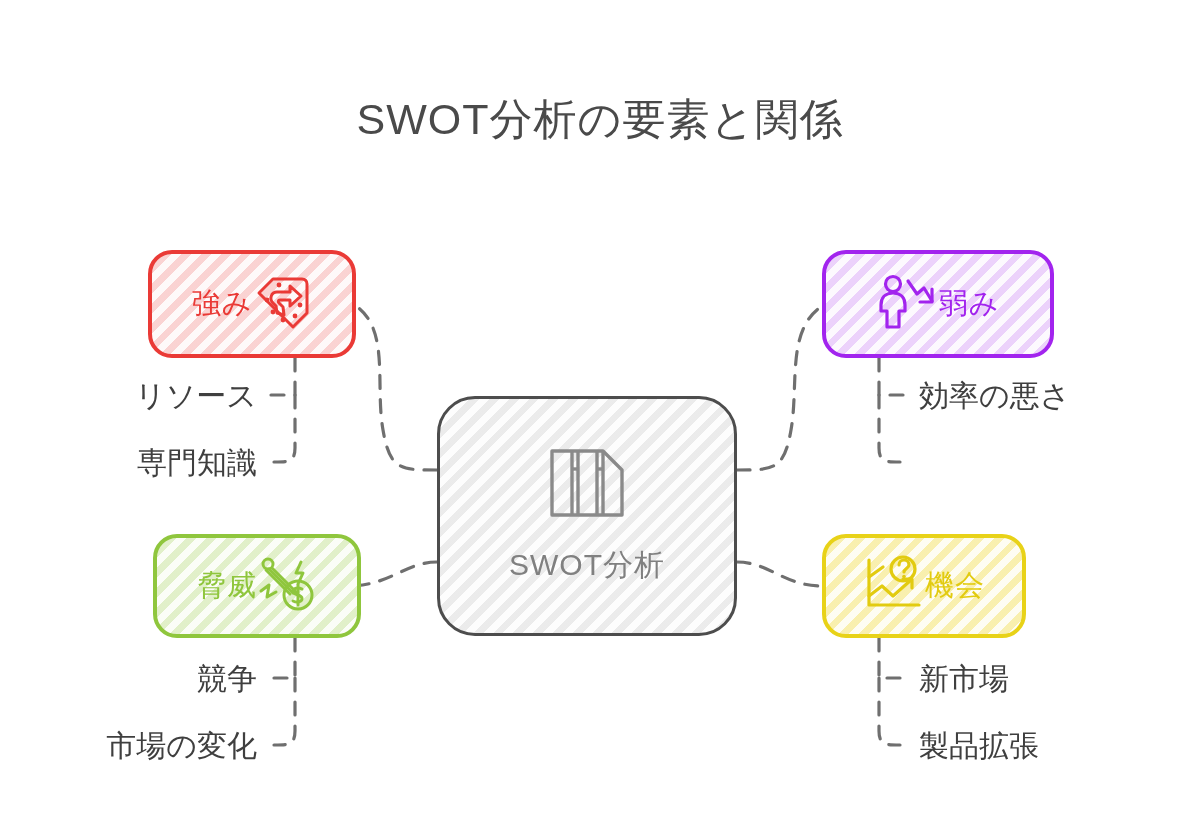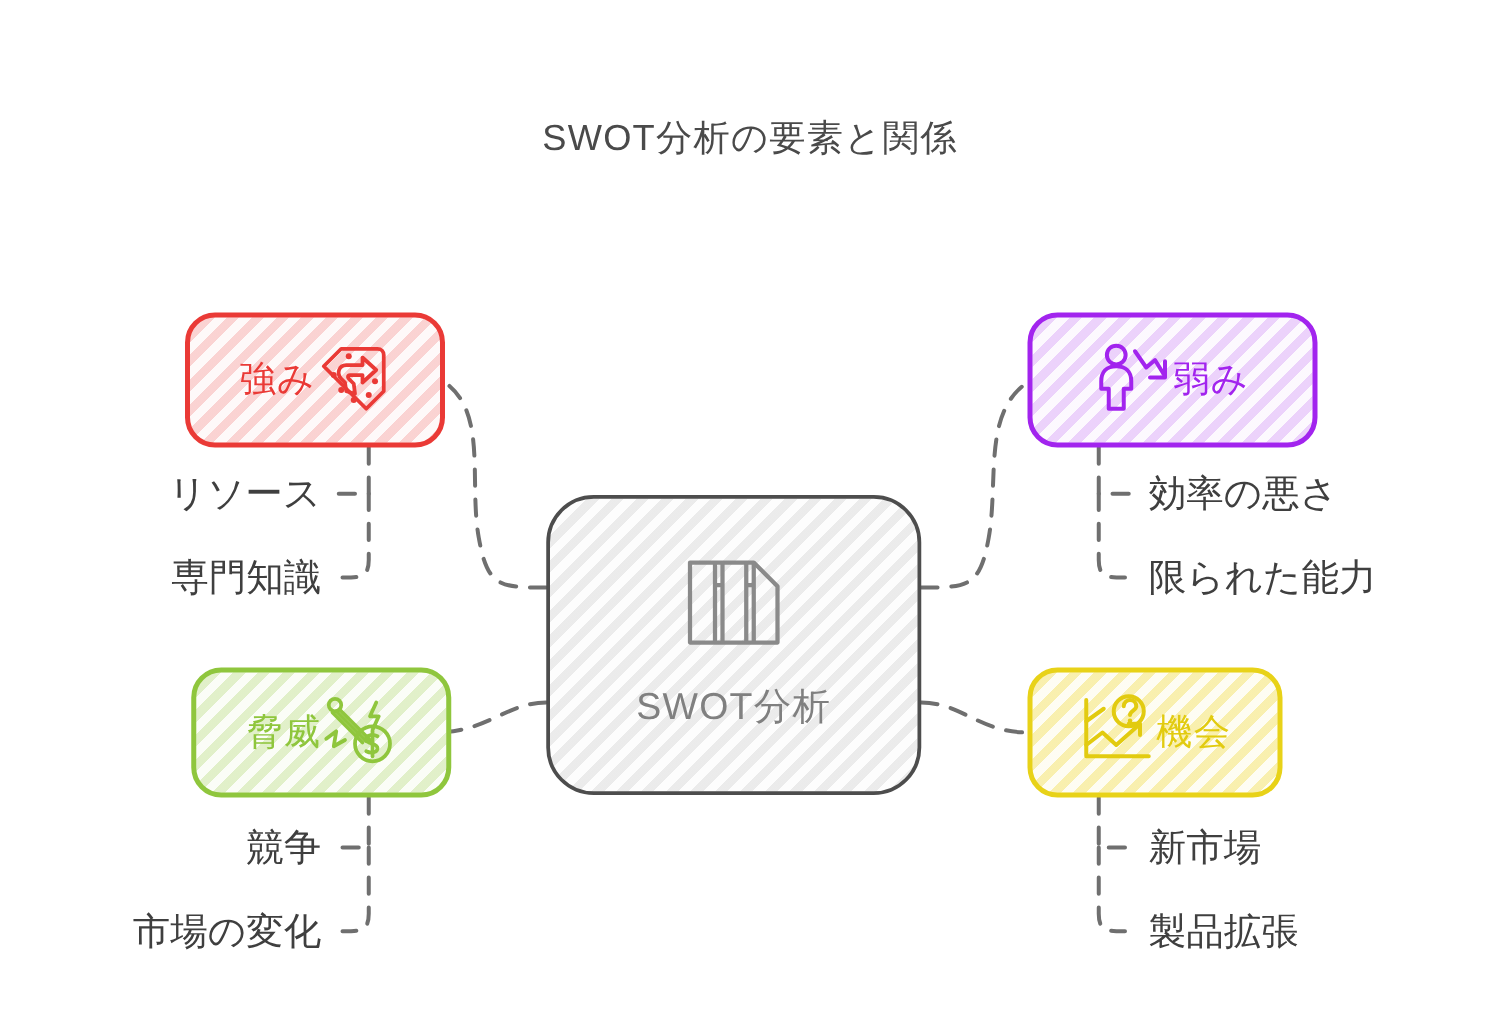--- a/index.html
+++ b/index.html
@@ -10,21 +10,21 @@
     font-family:"Liberation Sans","DejaVu Sans",sans-serif;
     overflow:hidden;
     position:relative;
   }
   #stage{position:relative;width:1200px;height:829px;}
 
   
   #title{
     position:absolute;left:0;top:94px;width:1200px;
     text-align:center;
-    font-size:29px;
+    font-size:43px;
     font-weight:400;
     color:#4a4a4a;
     letter-spacing:1px;
     line-height:1.2;
   }
 
   
   #wires{position:absolute;left:0;top:0;width:1200px;height:829px;}
 
   
@@ -223,21 +223,20 @@
         <circle cx="41" cy="21.5" r="1.8" fill="#e2cb10" stroke="none"></circle>
       </svg>
     </span>
     <span class="b-label">機会</span>
   </div>
 
   <div class="leaf" id="leaf-s0">リソース</div>
   <div class="leaf" id="leaf-s1">専門知識</div>
 
   <div class="leaf" id="leaf-w0">効率の悪さ</div>
-  <div class="leaf" id="leaf-w1">限られた能力</div>
 
   <div class="leaf" id="leaf-t0">競争</div>
   <div class="leaf" id="leaf-t1">市場の変化</div>
 
   <div class="leaf" id="leaf-o0">新市場</div>
   <div class="leaf" id="leaf-o1">製品拡張</div>
 
 </div>
 
 </body></html>

